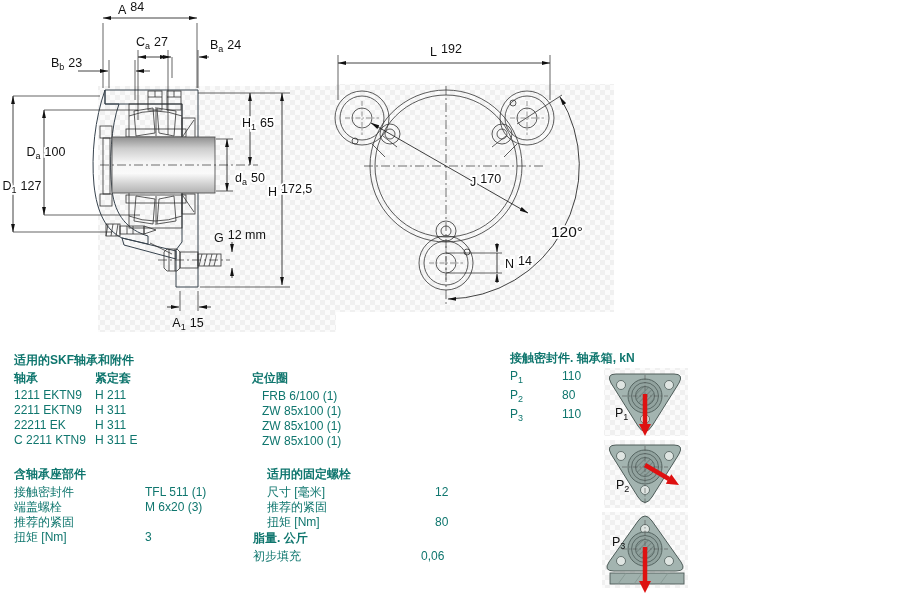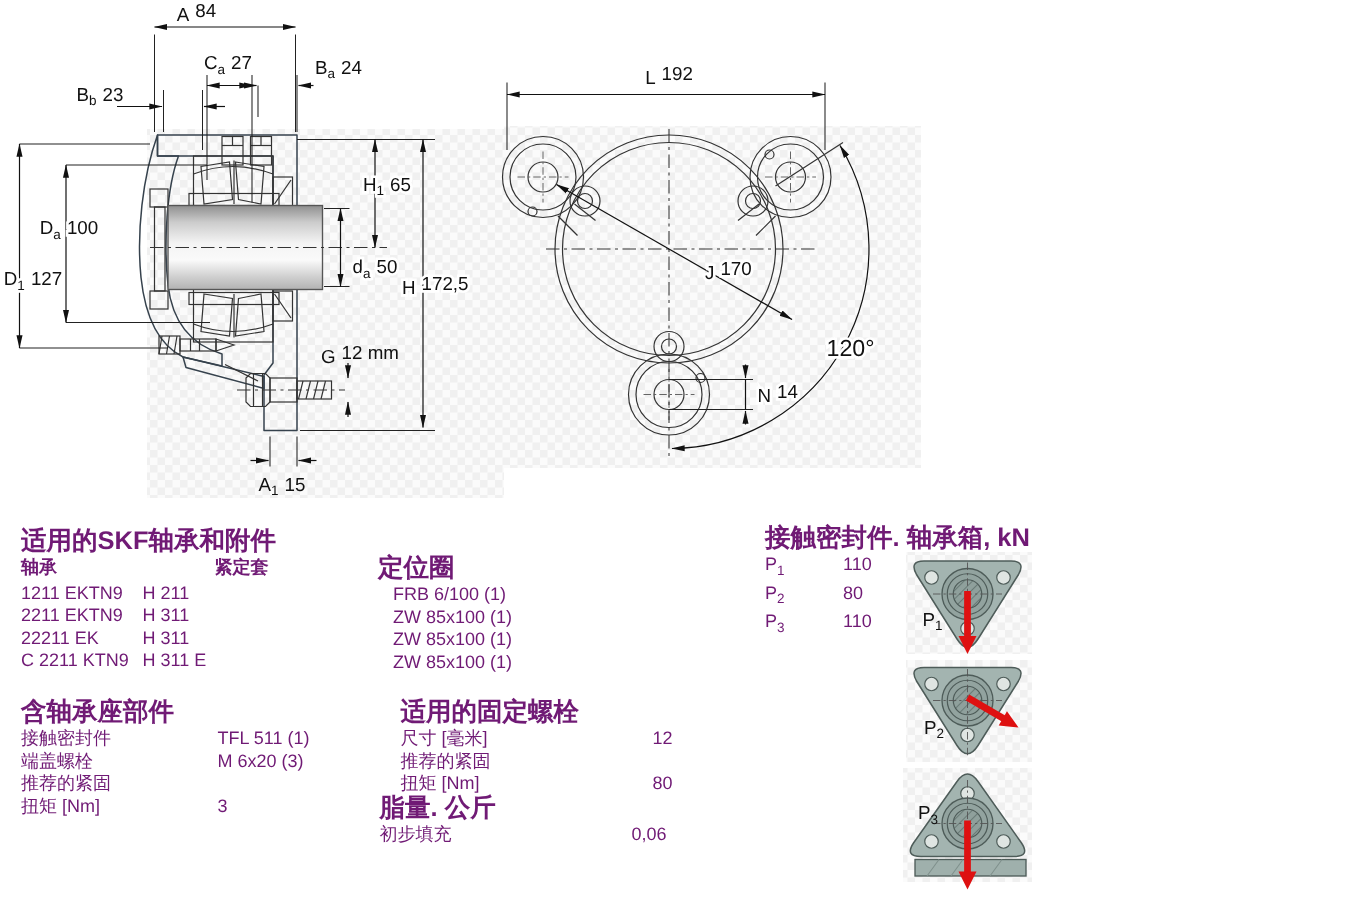--- a/index.html
+++ b/index.html
@@ -1,30 +1,30 @@
 <!DOCTYPE html>
 <html><head>
 <meta charset="utf-8">
 <style>
   html,body{margin:0;padding:0;background:#fff;}
   #page{position:relative;width:900px;height:600px;background:#fff;overflow:hidden;
-        font-family:"Liberation Sans","DejaVu Sans",sans-serif;color:#701a75;}
+        font-family:"Liberation Sans","DejaVu Sans",sans-serif;color:#0f766e;}
   svg{position:absolute;left:0;top:0;}
   .dim{stroke:#111;stroke-width:0.8;fill:none;}
   .ext{stroke:#222;stroke-width:0.7;fill:none;}
   .ol{stroke:#36424d;stroke-width:1;fill:none;stroke-linejoin:round;}
   .thin{stroke:#333;stroke-width:0.8;fill:none;}
   .cl{stroke:#333;stroke-width:0.7;fill:none;stroke-dasharray:9 3 2 3;}
   .clm{stroke:#555;stroke-width:0.6;fill:none;stroke-dasharray:5 2 1.5 2;}
   text{font-family:"Liberation Sans","DejaVu Sans",sans-serif;font-size:12.5px;fill:#111;}
   text .sub{font-size:9px;}
   .halo{paint-order:stroke;stroke:#ffffff;stroke-width:3.5px;}
   .big{font-size:15.5px;}
   .tsec{position:absolute;font-size:12px;line-height:15px;}
-  .tsec .title{font-weight:bold;font-size:17px;margin-bottom:3px;white-space:nowrap;}
+  .tsec .title{font-weight:bold;font-size:12px;margin-bottom:3px;white-space:nowrap;}
   .grid2{display:grid;grid-template-columns:81px auto;}
   .gridC{display:grid;grid-template-columns:131px auto;}
   .gridD{display:grid;grid-template-columns:168px auto;}
   .gridE{display:grid;grid-template-columns:52px auto;}
   .hdr{font-weight:bold;}
   sub,.subs{font-size:9px;vertical-align:-3px;}
   .cell{white-space:nowrap;}
 </style>
 </head>
 <body>
@@ -322,21 +322,21 @@
     <g>
       <line x1="645" y1="547" x2="645" y2="583" stroke="#de1111" stroke-width="4.5"></line>
       <polygon points="639,581 651,581 645,593" fill="#de1111"></polygon>
     </g>
     <text x="612" y="546"><tspan>P</tspan><tspan class="sub" dy="3">3</tspan></text>
   </g>
 </svg>
 
 <div class="tsec" style="left:14px;top:353px;">
   <div class="title">适用的SKF轴承和附件</div>
-  <div class="grid2" style="margin-top:1px;gap:48px;">
+  <div class="grid2" style="margin-top:1px;">
     <div class="hdr cell">轴承</div>
     <div class="hdr cell">紧定套</div>
   </div>
   <div class="grid2" style="margin-top:2px;">
     <div class="cell">1211 EKTN9</div>
     <div class="cell">H 211</div>
     <div class="cell">2211 EKTN9</div>
     <div class="cell">H 311</div>
     <div class="cell">22211 EK</div>
     <div class="cell">H 311</div>

